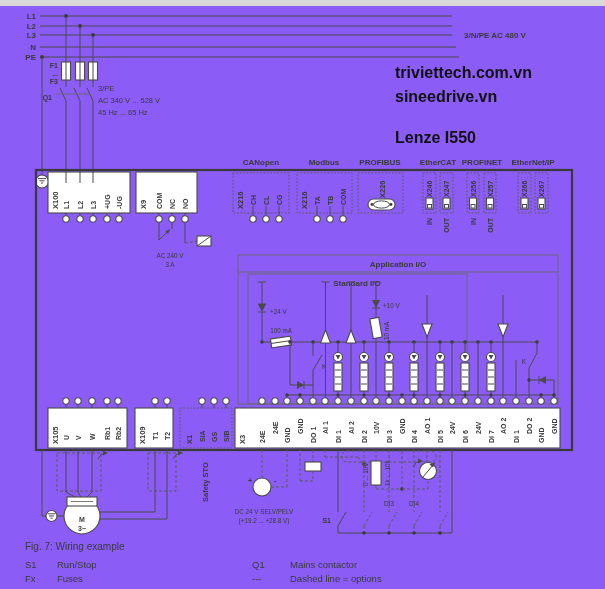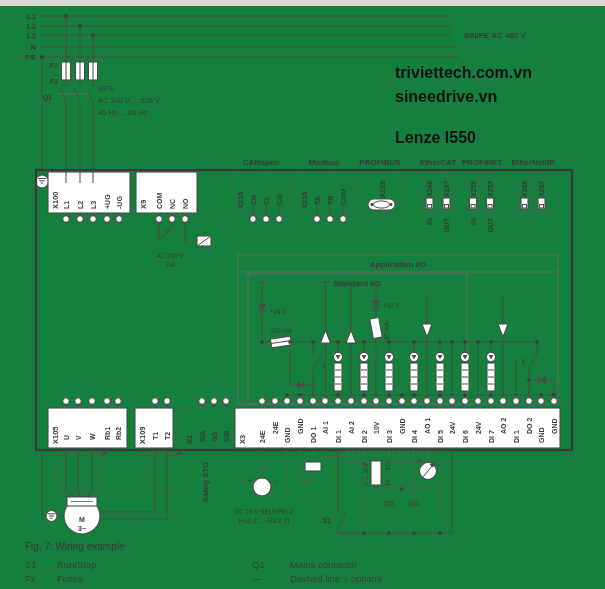--- a/index.html
+++ b/index.html
@@ -1,16 +1,16 @@
 <!DOCTYPE html>
 <html><head>
 <meta charset="utf-8">
 <style>
   html,body{margin:0;padding:0;background:#fff;}
-  .stage{position:relative;width:605px;height:589px;background:#15803d;overflow:hidden;}
+  .stage{position:relative;width:605px;height:589px;background:#8b5cf6;overflow:hidden;}
   svg{display:block;}
   svg text{font-family:"Liberation Sans",sans-serif;fill:#3a3a3a;}
   .buslbl{font-size:8px;font-weight:600;}
   .lbl8{font-size:8px;font-weight:600;}
   .spec{font-size:7.5px;}
   .name{font-size:7.5px;font-weight:700;}
   .term{font-size:7px;font-weight:600;}
   .sm{font-size:6.3px;}
   .big{font-size:16px;font-weight:700;fill:#111;}
   .cap{font-size:10px;}

